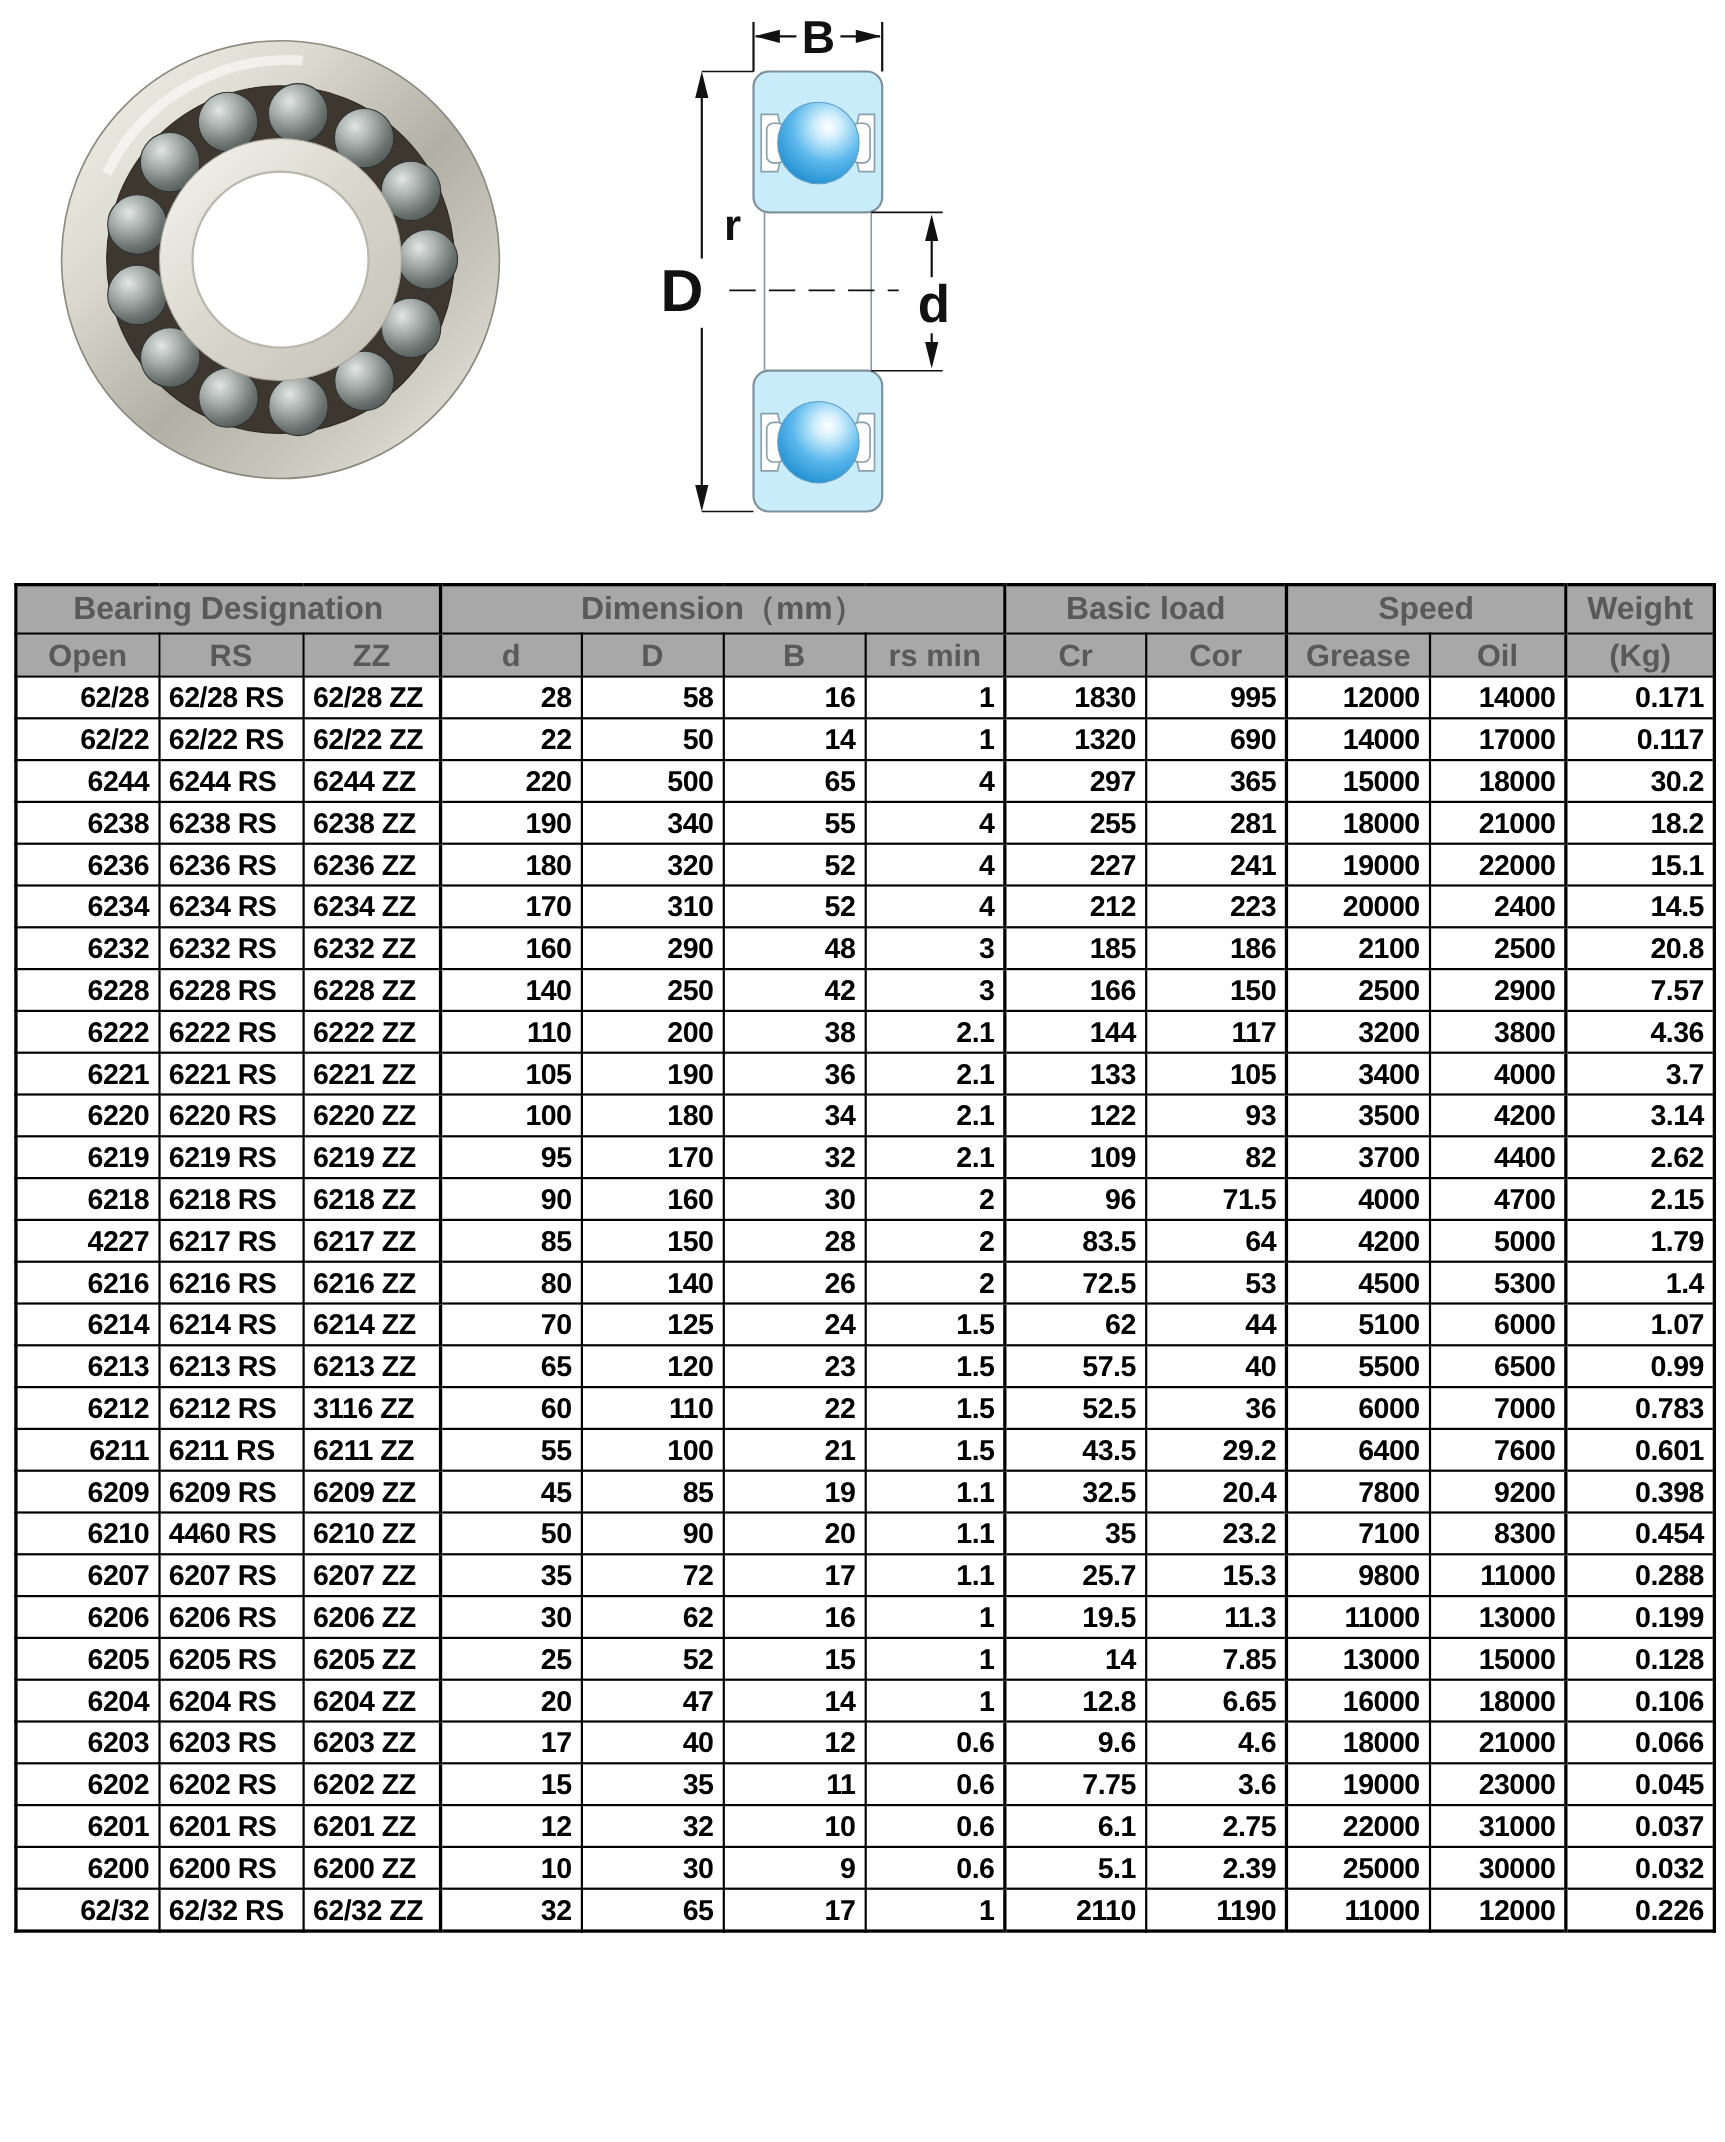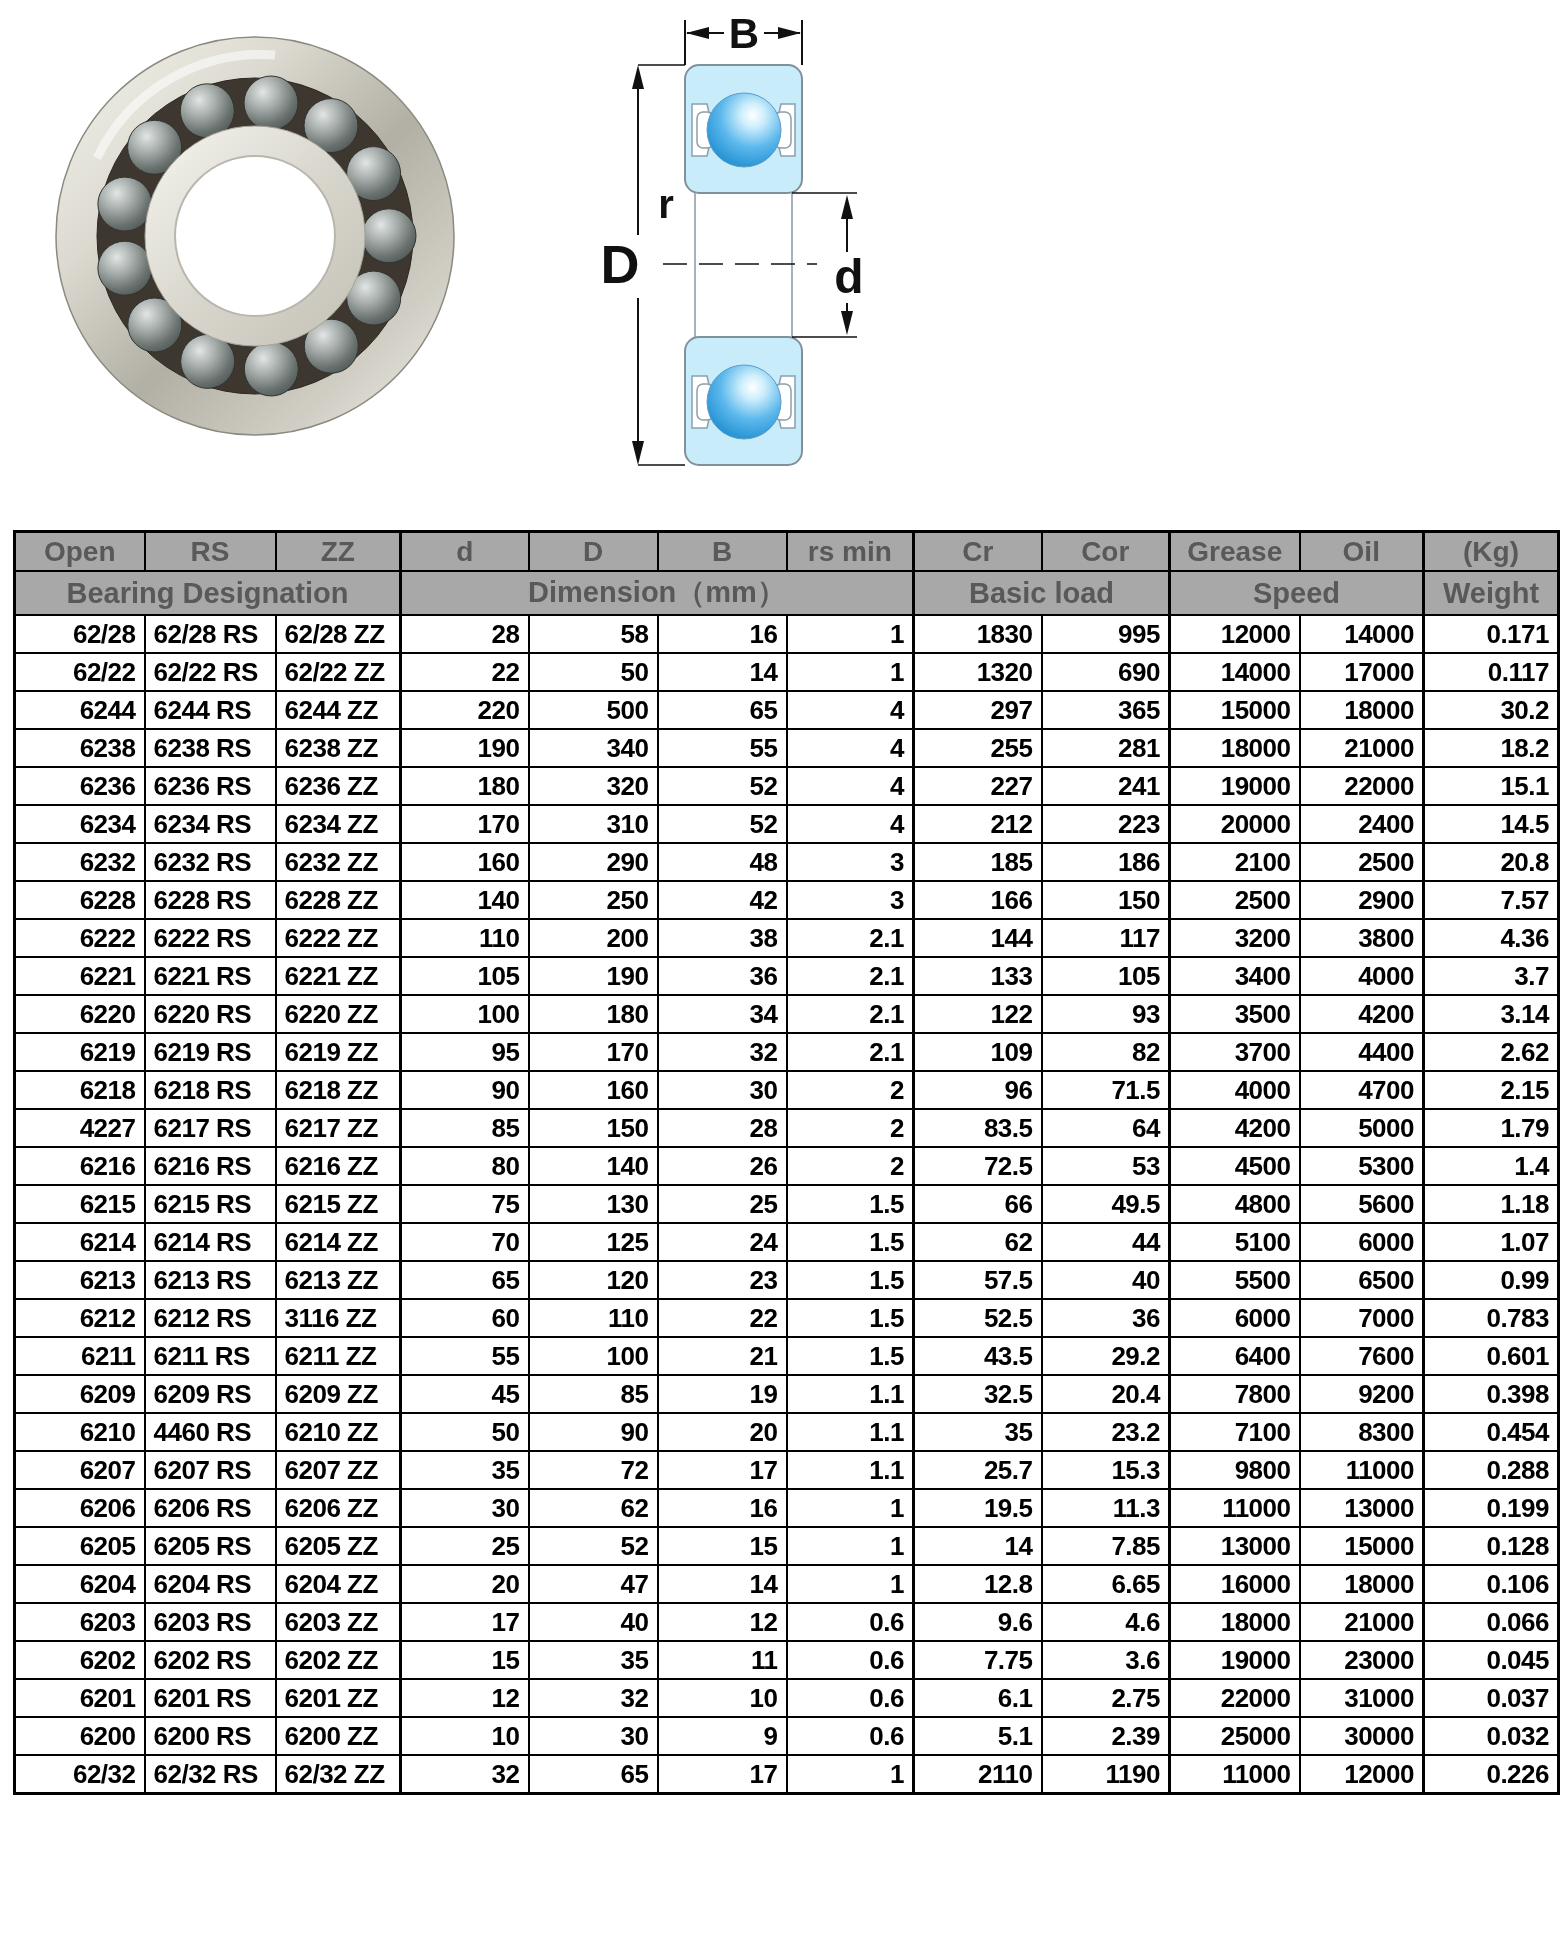--- a/index.html
+++ b/index.html
@@ -135,41 +135,41 @@
         <col class="c5">
           <col class="c6">
           <col class="c7">
           <col class="c8">
         <col class="c9">
           <col class="c10">
           <col class="c11">
           <col class="c12">
       </colgroup>
       <thead>
+        <tr id="group-row">
+            <th colspan="3" class="gth">Bearing Designation</th>
+            <th colspan="4" class="gth bl3">Dimension（mm）</th>
+            <th colspan="2" class="gth bl3">Basic load</th>
+            <th colspan="2" class="gth bl3">Speed</th>
+            <th colspan="1" class="gth bl3">Weight</th>
+          </tr>
         <tr id="col-row">
             <th class="cth">Open</th>
             <th class="cth">RS</th>
             <th class="cth">ZZ</th>
             <th class="cth bl3">d</th>
             <th class="cth">D</th>
             <th class="cth">B</th>
             <th class="cth">rs min</th>
             <th class="cth bl3">Cr</th>
             <th class="cth">Cor</th>
             <th class="cth bl3">Grease</th>
             <th class="cth">Oil</th>
             <th class="cth bl3">(Kg)</th>
           </tr>
-        <tr id="group-row">
-            <th colspan="3" class="gth">Bearing Designation</th>
-            <th colspan="4" class="gth bl3">Dimension（mm）</th>
-            <th colspan="2" class="gth bl3">Basic load</th>
-            <th colspan="2" class="gth bl3">Speed</th>
-            <th colspan="1" class="gth bl3">Weight</th>
-          </tr>
       </thead>
       <tbody id="tbody">
           <tr>
             <td class="al-right">62/28</td>
             <td class="al-left">62/28 RS</td>
             <td class="al-left">62/28 ZZ</td>
             <td class="al-right bl3">28</td>
             <td class="al-right">58</td>
             <td class="al-right">16</td>
             <td class="al-right">1</td>
@@ -369,34 +369,20 @@
             <td class="al-right">140</td>
             <td class="al-right">26</td>
             <td class="al-right">2</td>
             <td class="al-right bl3">72.5</td>
             <td class="al-right">53</td>
             <td class="al-right bl3">4500</td>
             <td class="al-right">5300</td>
             <td class="al-right bl3">1.4</td>
           </tr>
           <tr>
-            <td class="al-right">6215</td>
-            <td class="al-left">6215 RS</td>
-            <td class="al-left">6215 ZZ</td>
-            <td class="al-right bl3">75</td>
-            <td class="al-right">130</td>
-            <td class="al-right">25</td>
-            <td class="al-right">1.5</td>
-            <td class="al-right bl3">66</td>
-            <td class="al-right">49.5</td>
-            <td class="al-right bl3">4800</td>
-            <td class="al-right">5600</td>
-            <td class="al-right bl3">1.18</td>
-          </tr>
-          <tr>
             <td class="al-right">6214</td>
             <td class="al-left">6214 RS</td>
             <td class="al-left">6214 ZZ</td>
             <td class="al-right bl3">70</td>
             <td class="al-right">125</td>
             <td class="al-right">24</td>
             <td class="al-right">1.5</td>
             <td class="al-right bl3">62</td>
             <td class="al-right">44</td>
             <td class="al-right bl3">5100</td>

